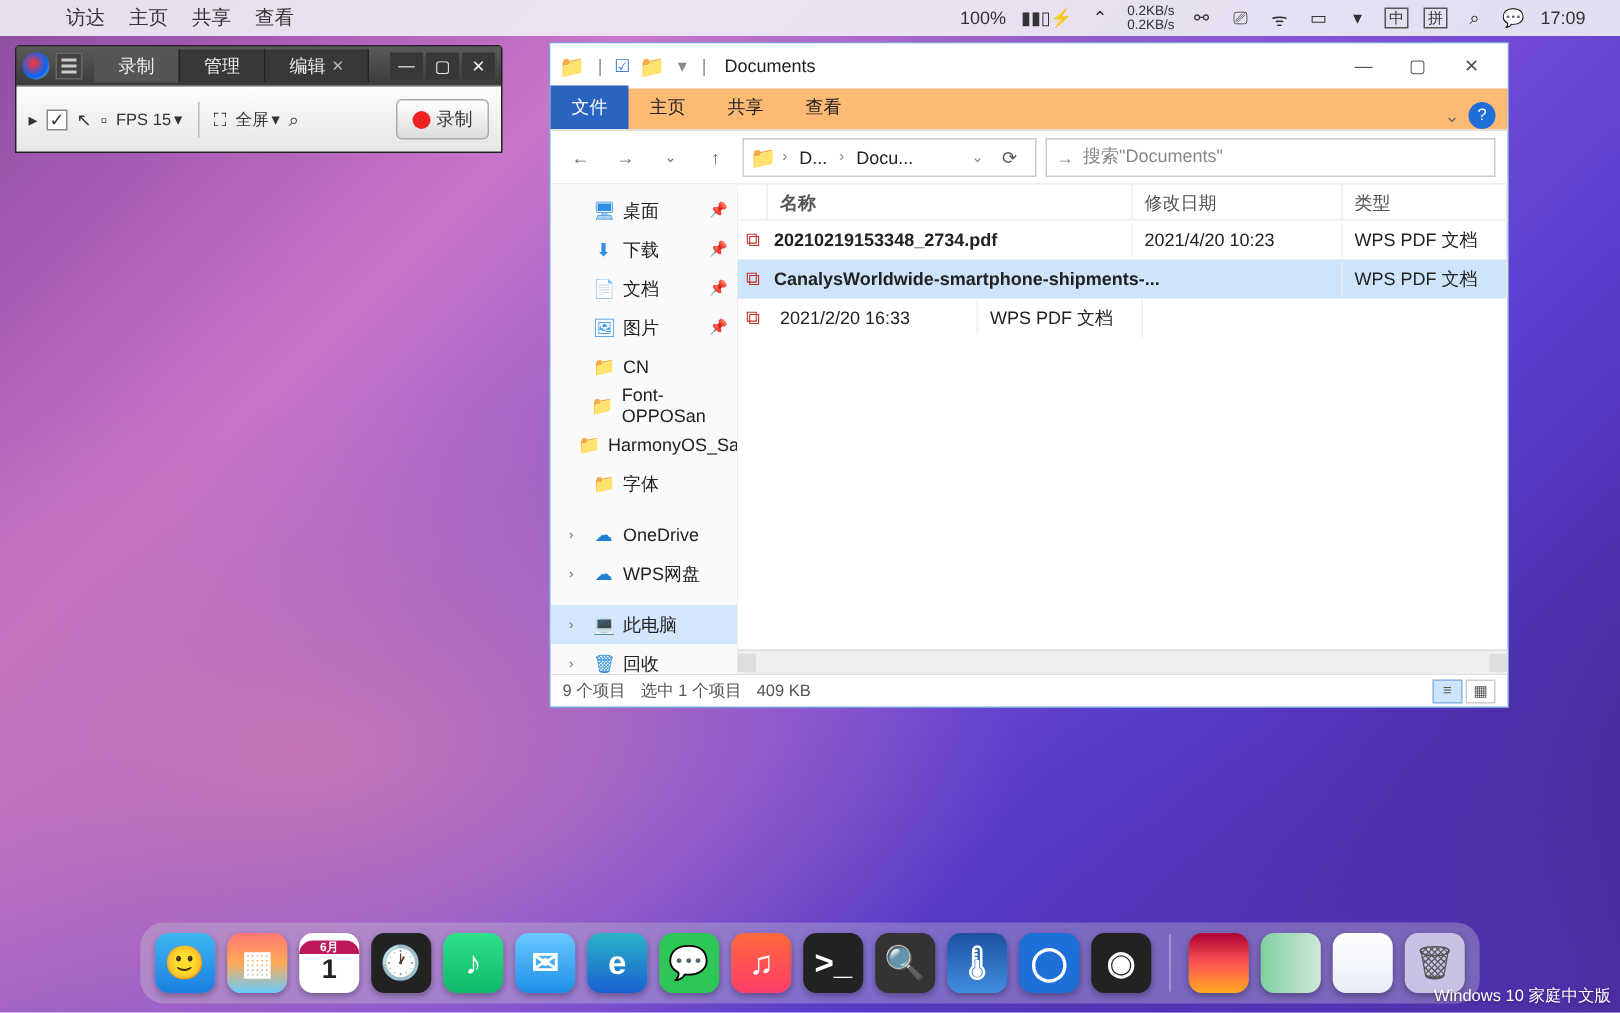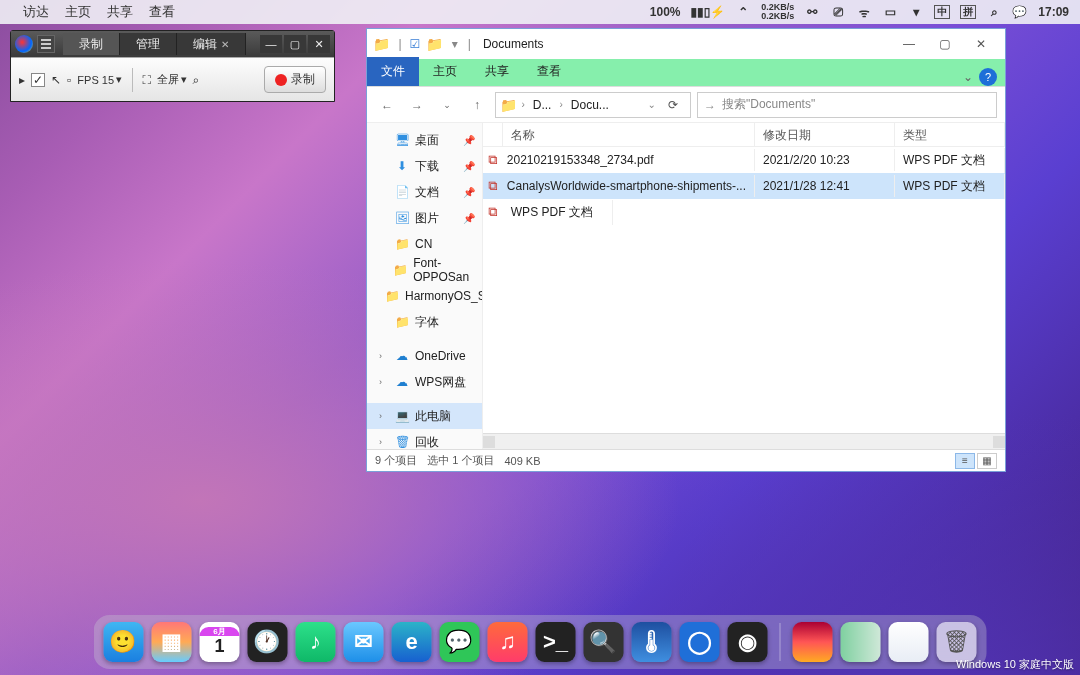--- a/index.html
+++ b/index.html
@@ -4,22 +4,22 @@
 <style>
 * { margin: 0; padding: 0; box-sizing: border-box; font-family: "Segoe UI", "Microsoft YaHei", sans-serif; }
 body { width: 1080px; height: 675px; overflow: hidden; position: relative;
   background: linear-gradient(135deg, #8b4d9f 0%, #a85db4 12%, #c876c9 25%, #9a5fc8 40%, #7a4fd6 55%, #5a3fd1 70%, #4c2ea8 85%, #3f1f7c 100%); }
 .wave { position: absolute; inset: 0; background:
   radial-gradient(ellipse 800px 400px at 200px 500px, #c275b8 0%, transparent 60%),
   radial-gradient(ellipse 900px 500px at 900px 700px, #5234b5 0%, transparent 60%); }
 
 
 .menubar { position: absolute; top: 0; left: 0; right: 0; height: 24px; background: rgba(240,240,245,.9); display: flex; align-items: center; font-size: 13px; color: #333; }
-.menubar .left { display: flex; gap: 16px; padding-left: 7px; align-items: center; }
-.menubar .right { margin-left: auto; display: flex; gap: 10px; padding-right: 11px; align-items: center; font-size: 12px; font-weight: bold; }
+.menubar .left { display: flex; gap: 16px; padding-left: 28px; align-items: center; }
+.menubar .right { margin-left: auto; display: flex; gap: 10px; padding-right: 23px; align-items: center; font-size: 12px; }
 .menubar .apple { font-size: 14px; }
 .net-speed { display: flex; flex-direction: column; font-size: 9px; line-height: 1; }
 .tray-icon { width: 16px; height: 16px; display: inline-flex; align-items: center; justify-content: center; font-size: 12px; }
 .tray-box { border: 1px solid #555; width: 16px; height: 14px; font-size: 10px; display: inline-flex; align-items: center; justify-content: center; }
 
 
 .recorder { position: absolute; top: 30px; left: 10px; width: 325px; background: #404040; border: 1px solid #222; border-radius: 3px 3px 0 0; color: #eee; font-size: 12px; }
 .rec-title { height: 26px; background: linear-gradient(#5a5a5a,#3a3a3a); display: flex; align-items: center; padding: 0 4px; }
 .rec-logo { width: 18px; height: 18px; border-radius: 50%; background: radial-gradient(circle at 40% 40%, #f33, #06f 60%, #fc0); margin-right: 4px; }
 .rec-hamburger { width: 18px; height: 18px; background: #444; border: 1px solid #666; margin-right: 8px; display: flex; flex-direction: column; justify-content: center; gap: 2px; padding: 3px; }
@@ -38,21 +38,21 @@
 .rec-dot { width: 12px; height: 12px; background: #e22; border-radius: 50%; }
 
 
 .explorer { position: absolute; top: 28px; left: 366px; width: 640px; height: 444px; background: #fff; border: 1px solid #7aa0d8; display: flex; flex-direction: column; font-size: 12px; color: #222; }
 .exp-title { height: 30px; background: #fff; display: flex; align-items: center; padding: 0 6px; }
 .exp-title-icons { display: flex; gap: 6px; align-items: center; }
 .exp-folder-ico { color: #f0b030; font-size: 14px; }
 .exp-title-text { margin-left: 10px; font-size: 12px; }
 .exp-win-btns { margin-left: auto; display: flex; }
 .exp-win-btn { width: 36px; height: 28px; display: flex; align-items: center; justify-content: center; font-size: 12px; color: #555; cursor: pointer; }
-.exp-ribbon { height: 28px; background: #86efac; display: flex; align-items: flex-end; border-bottom: 1px solid #ddd; text-align: right; }
+.exp-ribbon { height: 28px; background: #fdba74; display: flex; align-items: flex-end; border-bottom: 1px solid #ddd; text-align: right; }
 .exp-rtab { padding: 6px 14px; font-size: 12px; cursor: pointer; }
 .exp-rtab.file { background: #2965c0; color: #fff; }
 .exp-ribbon-right { margin-left: auto; display: flex; gap: 6px; padding-right: 8px; align-items: center; }
 .exp-help { width: 18px; height: 18px; border-radius: 50%; background: #1e6fd8; color: #fff; display: flex; align-items: center; justify-content: center; font-size: 11px; }
 .exp-nav { height: 36px; display: flex; align-items: center; padding: 0 8px; gap: 6px; border-bottom: 1px solid #eee; }
 .exp-nav-btn { width: 24px; height: 24px; display: flex; align-items: center; justify-content: center; color: #666; cursor: pointer; }
 .exp-addr { flex: 1; height: 26px; border: 1px solid #ccc; display: flex; align-items: center; padding: 0 4px; gap: 4px; font-size: 12px; }
 .exp-addr-seg { padding: 0 4px; cursor: pointer; }
 .exp-addr-arrow { color: #888; font-size: 10px; }
 .exp-refresh { padding: 0 8px; color: #555; cursor: pointer; }
@@ -61,21 +61,21 @@
 .exp-sidebar { width: 125px; background: #fafafa; border-right: 1px solid #eee; overflow-y: auto; padding: 4px 0; }
 .sb-item { height: 26px; display: flex; align-items: center; padding-left: 12px; gap: 6px; font-size: 12px; cursor: pointer; }
 .sb-item.selected { background: #d4e6fb; }
 .sb-ico { width: 14px; text-align: center; font-size: 12px; }
 .sb-pin { margin-left: auto; margin-right: 6px; font-size: 10px; color: #888; }
 .sb-expand { width: 10px; font-size: 9px; color: #666; }
 .exp-content { flex: 1; display: flex; flex-direction: column; }
 .exp-cols { height: 24px; display: flex; border-bottom: 1px solid #eee; font-size: 12px; color: #555; }
 .col-handle { width: 20px; border-right: 1px solid #eee; }
 .col { padding: 4px 8px; border-right: 1px solid #eee; }
-.col-name { flex: 1; }
+.col-name { flex: 1; font-weight: bold; }
 .col-date { width: 140px; }
 .col-type { width: 110px; }
 .exp-rows { flex: 1; overflow: auto; }
 .row { height: 26px; display: flex; align-items: center; font-size: 12px; cursor: pointer; }
 .row.selected { background: #cde4fb; }
 .row-ico { width: 20px; text-align: center; }
 .pdf-ico { color: #c3332a; font-size: 13px; }
 .row .col-name { padding-left: 4px; overflow: hidden; text-overflow: ellipsis; white-space: nowrap; }
 .exp-status { height: 22px; border-top: 1px solid #ddd; display: flex; align-items: center; padding: 0 8px; font-size: 11px; color: #555; gap: 10px; }
 .view-btns { margin-left: auto; display: flex; gap: 2px; }
@@ -297,31 +297,31 @@
       <div class="exp-cols">
         <div class="col-handle"></div>
         <div class="col col-name">名称</div>
         <div class="col col-date">修改日期</div>
         <div class="col col-type">类型</div>
       </div>
       <div class="exp-rows" id="rows">
           <div class="row">
             <span class="row-ico pdf-ico">⧉</span>
             <span class="col col-name">20210219153348_2734.pdf</span>
-            <span class="col col-date">2021/2/20 10:23</span>
+            <span class="col col-date">2021/4/20 10:23</span>
             <span class="col col-type">WPS PDF 文档</span>
           </div>
           <div class="row selected">
             <span class="row-ico pdf-ico">⧉</span>
             <span class="col col-name">CanalysWorldwide-smartphone-shipments-...</span>
-            <span class="col col-date">2021/1/28 12:41</span>
             <span class="col col-type">WPS PDF 文档</span>
           </div>
           <div class="row">
             <span class="row-ico pdf-ico">⧉</span>
+            <span class="col col-date">2021/2/20 16:33</span>
             <span class="col col-type">WPS PDF 文档</span>
           </div>
         </div>
       <div class="exp-scrollbar"></div>
     </div>
   </div>
   <div class="exp-status">
     <span>9 个项目</span>
     <span>选中 1 个项目</span>
     <span>409 KB</span>
@@ -329,21 +329,21 @@
       <div class="view-btn active">≡</div>
       <div class="view-btn">▦</div>
     </div>
   </div>
 </div>
 
 <div class="dock" id="dock">
     <div class="dock-item" style="background: linear-gradient(rgb(63, 182, 242), rgb(26, 127, 224)); color: rgb(255, 255, 255); font-weight: bold;">🙂</div>
     <div class="dock-item" style="background: linear-gradient(rgb(255, 119, 119), rgb(255, 170, 85) 50%, rgb(102, 204, 255)); color: rgb(255, 255, 255); font-weight: bold;">▦</div>
     <div class="dock-item" style="background: rgb(255, 255, 255); color: rgb(34, 34, 34); font-weight: bold; font-size: 18px; flex-direction: column;">
-      <div style="background:#d946ef;color:#fff;font-size:8px;width:100%;text-align:center;border-radius:9px 9px 0 0;line-height:1.2">6月</div>
+      <div style="background:#be185d;color:#fff;font-size:8px;width:100%;text-align:center;border-radius:9px 9px 0 0;line-height:1.2">6月</div>
       <div>1</div>
     </div>
     <div class="dock-item" style="background: rgb(34, 34, 34); color: rgb(255, 255, 255); font-weight: bold;">🕐</div>
     <div class="dock-item" style="background: linear-gradient(rgb(45, 224, 138), rgb(15, 184, 104)); color: rgb(255, 255, 255); font-weight: bold;">♪</div>
     <div class="dock-item" style="background: linear-gradient(rgb(106, 200, 255), rgb(30, 143, 232)); color: rgb(255, 255, 255); font-weight: bold;">✉</div>
     <div class="dock-item" style="background: linear-gradient(rgb(43, 179, 200), rgb(23, 96, 208)); color: rgb(255, 255, 255); font-weight: bold;">e</div>
     <div class="dock-item" style="background: rgb(47, 198, 88); color: rgb(255, 255, 255); font-weight: bold;">💬</div>
     <div class="dock-item" style="background: linear-gradient(rgb(255, 106, 60), rgb(255, 60, 106)); color: rgb(255, 255, 255); font-weight: bold;">♫</div>
     <div class="dock-item" style="background: rgb(34, 34, 34); color: rgb(255, 255, 255); font-weight: bold;">&gt;_</div>
     <div class="dock-item" style="background: rgb(51, 51, 51); color: rgb(255, 255, 255); font-weight: bold;">🔍</div>

